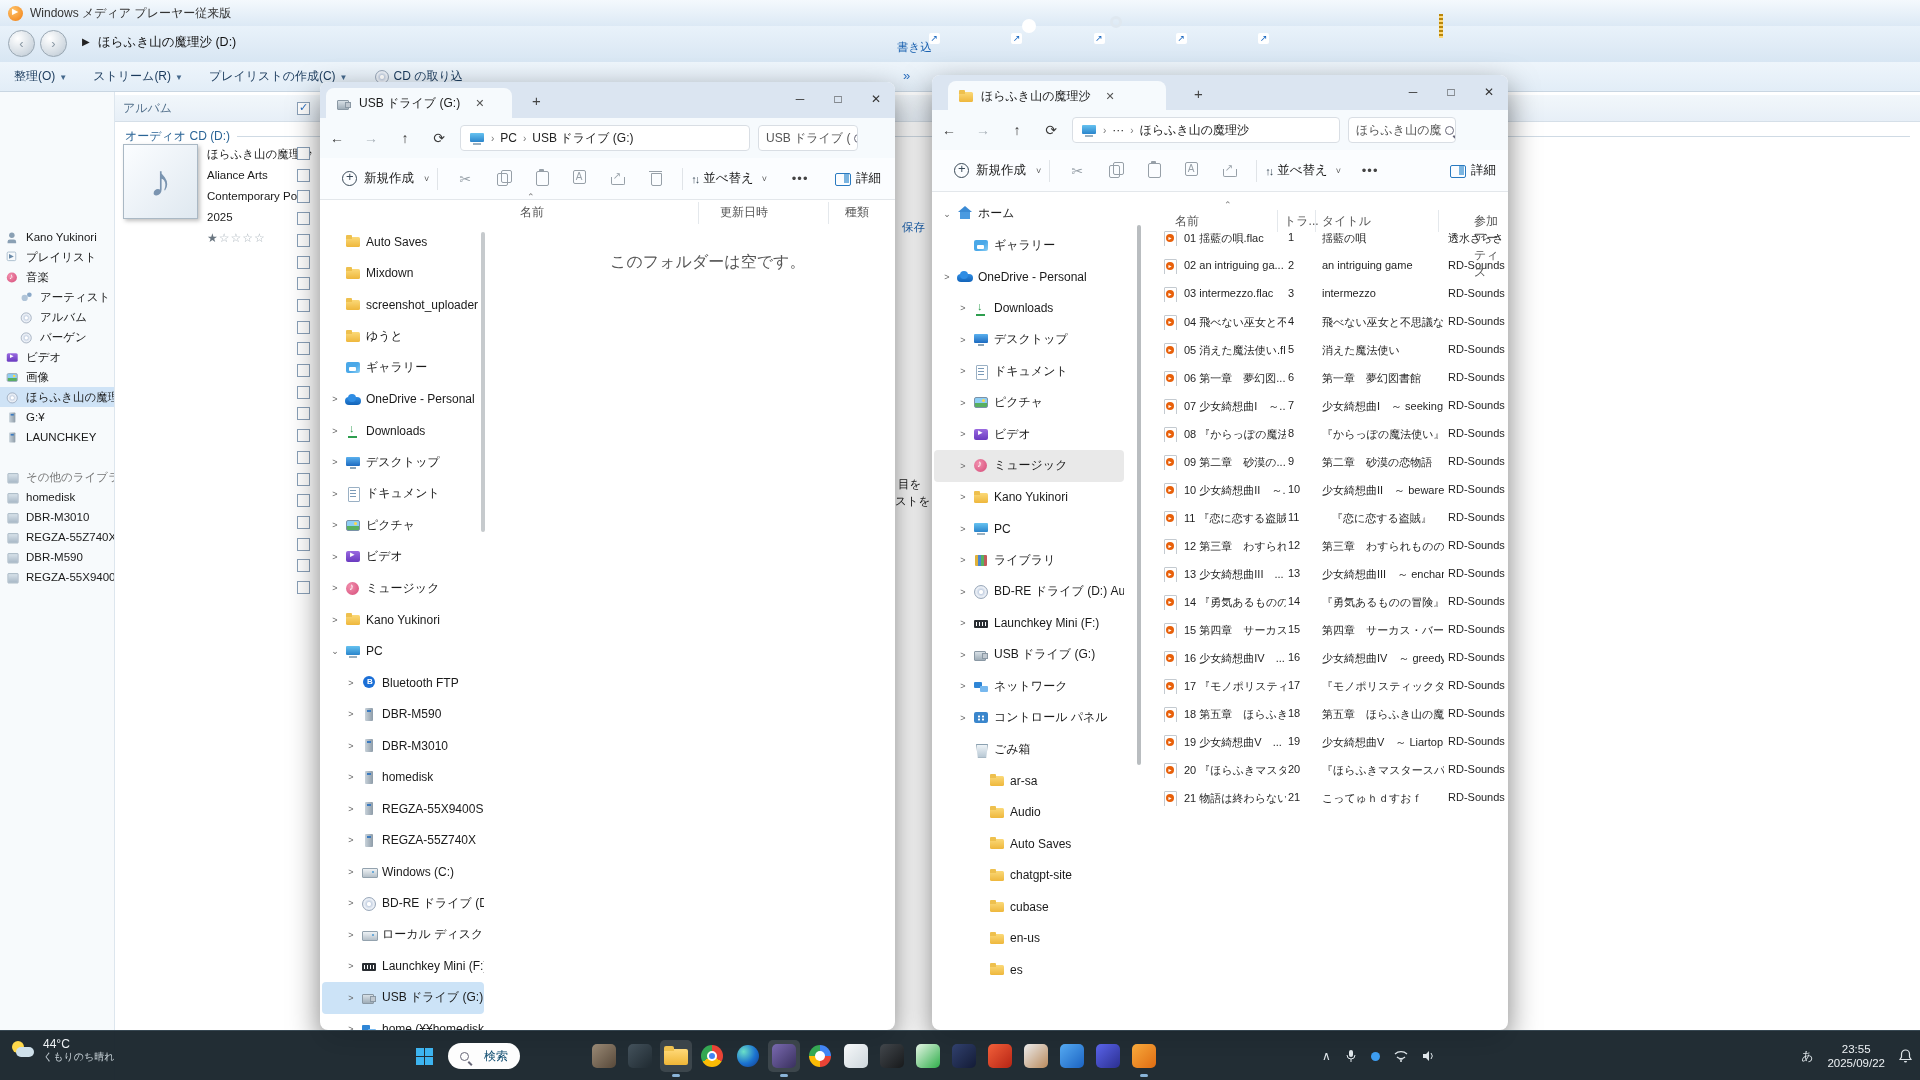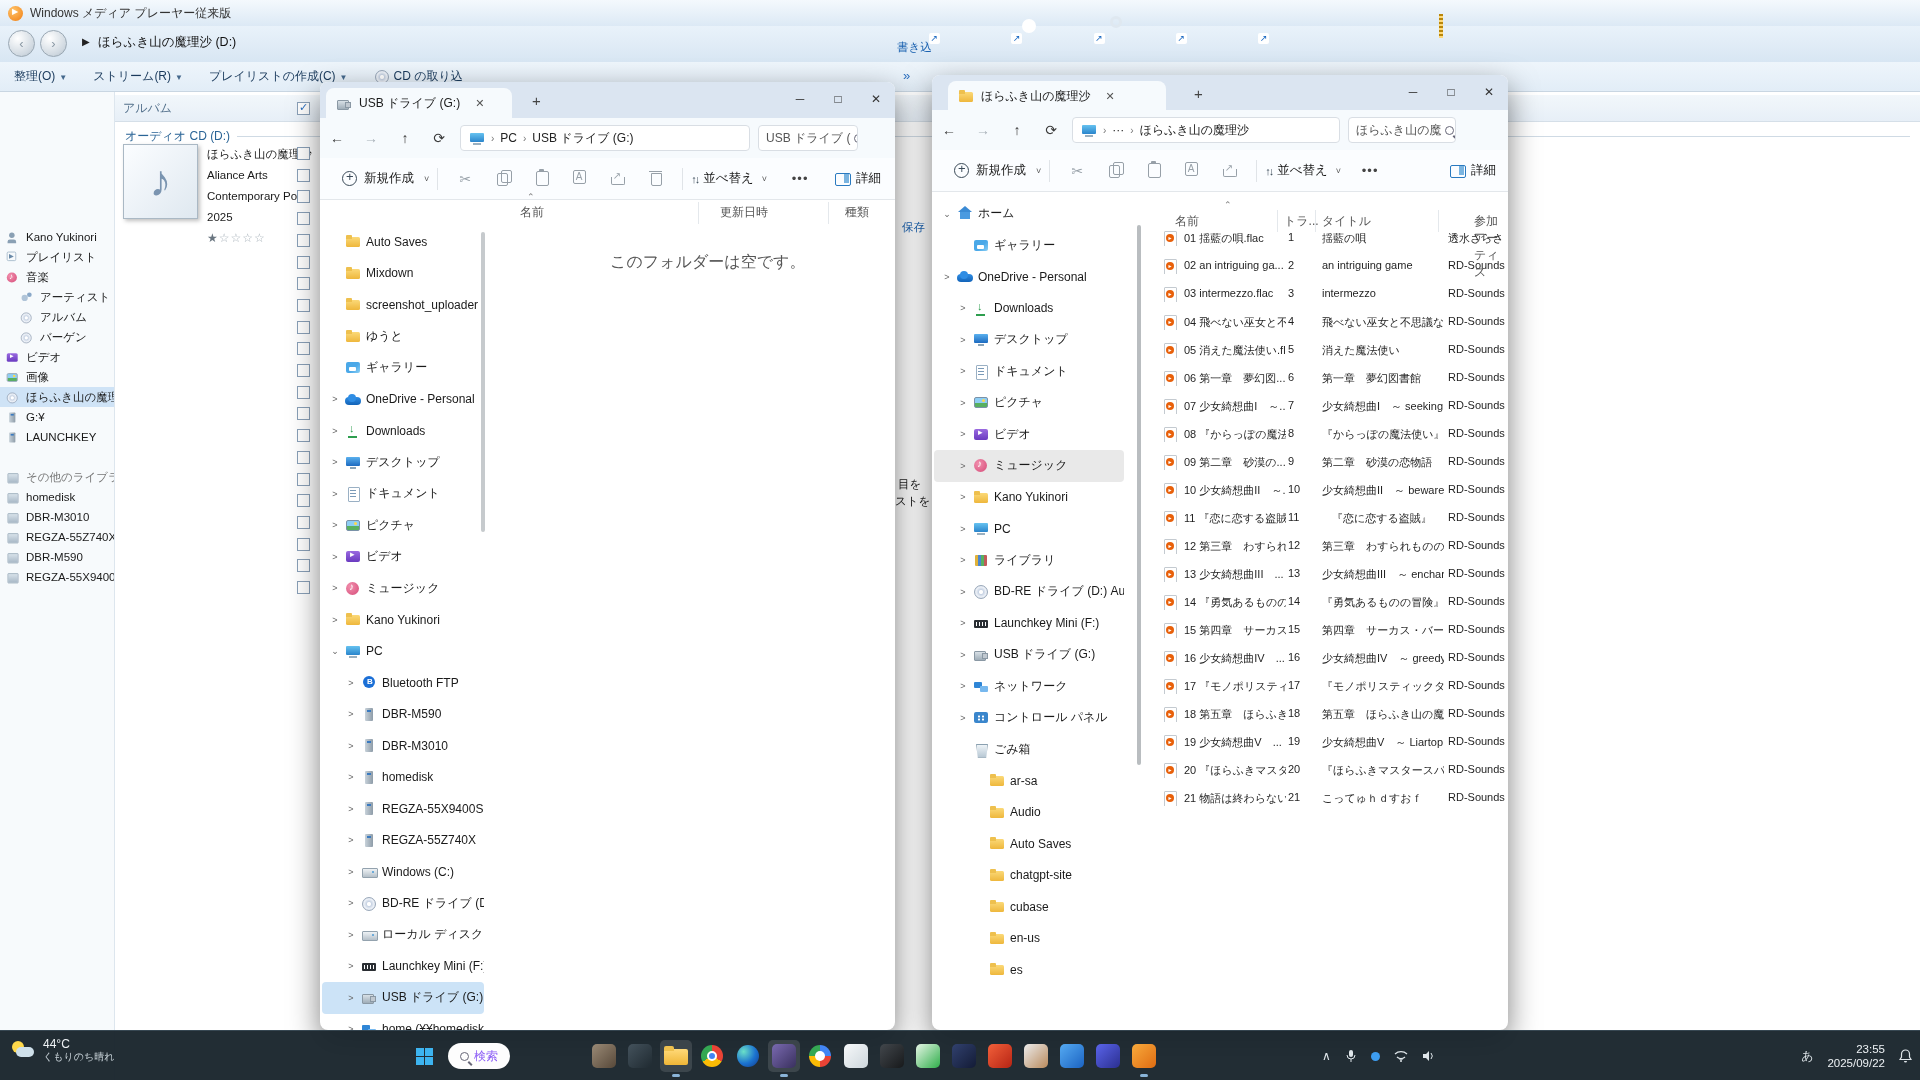--- a/index.html
+++ b/index.html
@@ -171,32 +171,32 @@
   .frow span{position:absolute;top:6px;font-size:11px;color:#1f1f1f;white-space:nowrap;overflow:hidden}
   .empty{position:absolute;font-size:16px;color:#555}
   
   .taskbar{position:absolute;left:0;top:1030px;width:1920px;height:50px;background:rgba(25,36,44,.96);border-top:1px solid rgba(120,150,170,.25);z-index:50}
   .tbicon{position:absolute;top:9px;width:32px;height:32px;border-radius:5px;display:flex;align-items:center;justify-content:center}
   .tbsq{width:24px;height:24px;border-radius:5px}
   .run::after{content:"";position:absolute;bottom:-5px;left:12px;width:8px;height:3px;border-radius:2px;background:#8ab4d8}
   .focusbg{background:rgba(255,255,255,.12)}
   .winlogo{position:relative;width:17px;height:17px}
   .winlogo::before{content:"";position:absolute;left:0;top:0;width:8px;height:8px;background:#3db4f0;box-shadow:9px 0 #3db4f0,0 9px #3db4f0,9px 9px #3db4f0}
-  .tb-search{position:absolute;top:12px;height:26px;border-radius:13px;background:#fdfdfd;display:flex;align-items:center;gap:5px;padding:0 12px;font-size:12px;color:#8b5cf6}
+  .tb-search{position:absolute;top:12px;height:26px;border-radius:13px;background:#fdfdfd;display:flex;align-items:center;gap:15px;padding:0 12px;font-size:12px;color:#0c4a6e}
   .chromeball{width:22px;height:22px;border-radius:50%;background:conic-gradient(#ea4335 0 33%,#fbbc05 33% 66%,#34a853 66% 100%);position:relative}
   .chromeball::after{content:"";position:absolute;left:6px;top:6px;width:10px;height:10px;border-radius:50%;background:#4285f4;border:2px solid #fff;box-sizing:border-box}
   .edgeball{width:22px;height:22px;border-radius:50%;background:radial-gradient(circle at 30% 30%,#6ae0c8,#1b72d0 55%,#123a8a)}
   .googleball{width:22px;height:22px;border-radius:50%;background:conic-gradient(#4285f4 0 25%,#ea4335 25% 50%,#fbbc05 50% 75%,#34a853 75% 100%);position:relative}
   .googleball::after{content:"";position:absolute;left:6px;top:6px;width:10px;height:10px;border-radius:50%;background:#fff}
   .tbfolder{position:relative;width:24px;height:20px}
   .tbfolder::before{content:"";position:absolute;left:0;top:3px;width:24px;height:16px;background:linear-gradient(#ffd979,#efb637);border-radius:2px}
   .tbfolder::after{content:"";position:absolute;left:0;top:0;width:10px;height:5px;background:#eec04e;border-radius:2px 2px 0 0}
   .tray{position:absolute;top:0;height:50px;display:flex;align-items:center;gap:14px;color:#e8edf0}
   .trayglyph{font-size:12px;color:#dfe6ea}
-  .clockblk{text-align:right;font-size:11.5px;line-height:14px;color:#eef2f5}
+  .clockblk{text-align:center;font-size:11.5px;line-height:14px;color:#eef2f5}
   .weather{position:absolute;left:10px;top:6px;display:flex;gap:7px;align-items:center;color:#eef2f5}
   .wicon{width:26px;height:22px;position:relative}
   .wicon::before{content:"";position:absolute;left:2px;top:2px;width:12px;height:12px;border-radius:50%;background:#ffd84a}
   .wicon::after{content:"";position:absolute;left:6px;top:8px;width:18px;height:10px;border-radius:6px;background:#cfe0ea}
   .wtemp{font-size:12px;line-height:14px}
   .wcond{font-size:10px;color:#c8d2d8;line-height:12px}
 </style>
 </head>
 <body>
 

